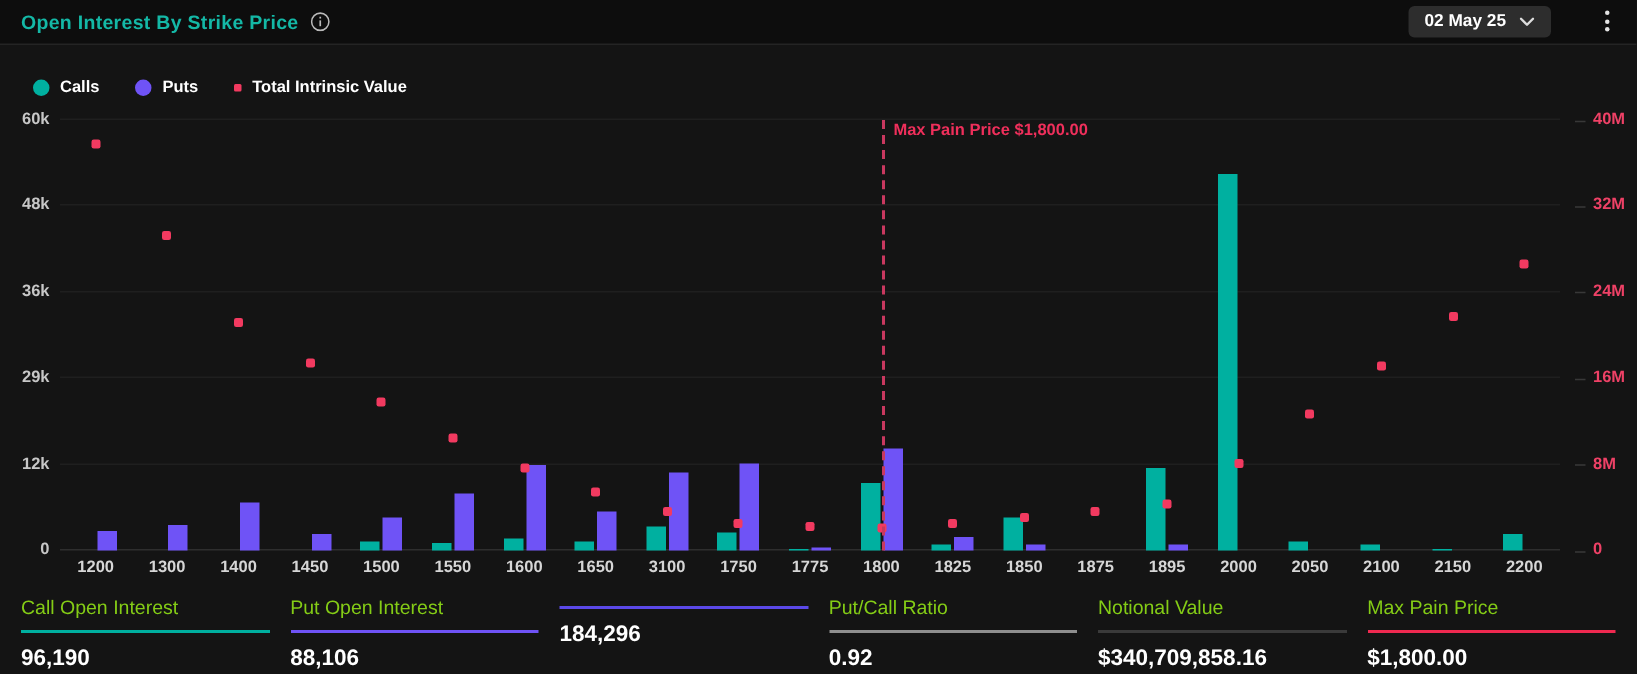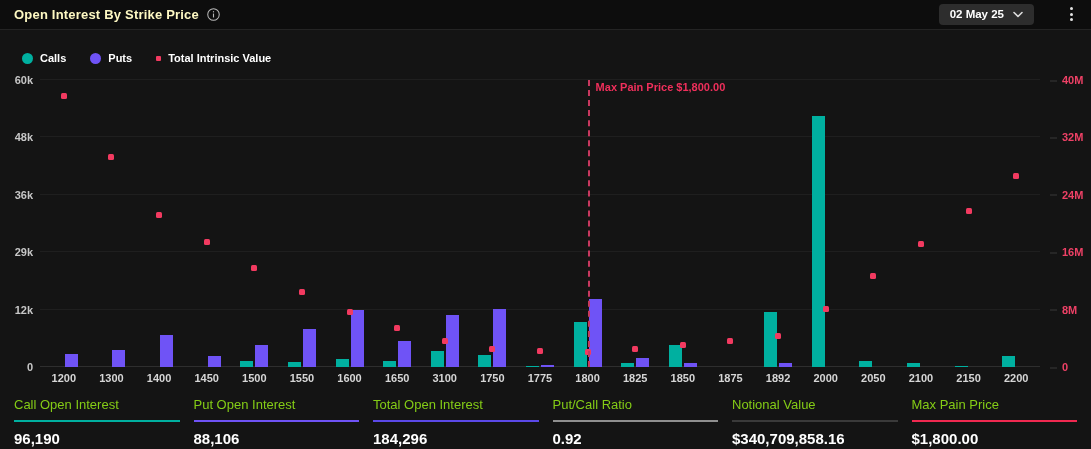--- a/index.html
+++ b/index.html
@@ -12,21 +12,21 @@
   .app { position:relative; width:1091px; height:449px; background:#141414; }
 
   
   .header {
     position:absolute; top:0; left:0; right:0; height:30px;
     background:#0d0d0d; border-bottom:1px solid #242424;
     display:flex; align-items:center; justify-content:space-between;
     padding:0 14px;
   }
   .title-wrap { display:flex; align-items:center; gap:8px; }
-  .page-title { margin:0; font-size:13px; font-weight:700; color:#fef9c3; letter-spacing:.2px; }
+  .page-title { margin:0; font-size:13px; font-weight:700; color:#14b8a6; letter-spacing:.2px; }
   .info-icon { display:flex; color:#b9b9b9; cursor:pointer; }
   .controls { display:flex; align-items:center; gap:32px; }
   .date-btn {
     display:flex; align-items:center; gap:9px;
     background:#2d2d2d; color:#ffffff; border:none; border-radius:4px;
     padding:4px 11px; font-size:11.5px; font-weight:700;
     font-family:inherit; cursor:pointer; line-height:1.2;
   }
   .chev { display:flex; color:#dcdcdc; }
   .kebab-btn { background:none; border:none; padding:2px 4px; cursor:pointer;
@@ -297,41 +297,40 @@
       <div class="xlabel" style="left: 23.8095%; width: 4.7619%;">1550</div>
       <div class="xlabel" style="left: 28.5714%; width: 4.7619%;">1600</div>
       <div class="xlabel" style="left: 33.3333%; width: 4.7619%;">1650</div>
       <div class="xlabel" style="left: 38.0952%; width: 4.7619%;">3100</div>
       <div class="xlabel" style="left: 42.8571%; width: 4.7619%;">1750</div>
       <div class="xlabel" style="left: 47.619%; width: 4.7619%;">1775</div>
       <div class="xlabel" style="left: 52.381%; width: 4.7619%;">1800</div>
       <div class="xlabel" style="left: 57.1429%; width: 4.7619%;">1825</div>
       <div class="xlabel" style="left: 61.9048%; width: 4.7619%;">1850</div>
       <div class="xlabel" style="left: 66.6667%; width: 4.7619%;">1875</div>
-      <div class="xlabel" style="left: 71.4286%; width: 4.7619%;">1892</div>
+      <div class="xlabel" style="left: 71.4286%; width: 4.7619%;">1895</div>
       <div class="xlabel" style="left: 76.1905%; width: 4.7619%;">2000</div>
       <div class="xlabel" style="left: 80.9524%; width: 4.7619%;">2050</div>
       <div class="xlabel" style="left: 85.7143%; width: 4.7619%;">2100</div>
       <div class="xlabel" style="left: 90.4762%; width: 4.7619%;">2150</div>
       <div class="xlabel" style="left: 95.2381%; width: 4.7619%;">2200</div>
     </div>
 
   <div class="stats">
     <div class="stat">
       <div class="stat-label">Call Open Interest</div>
       <div class="stat-underline" style="background: rgb(0, 176, 160);"></div>
       <div class="stat-value">96,190</div>
     </div>
     <div class="stat">
       <div class="stat-label">Put Open Interest</div>
       <div class="stat-underline" style="background: rgb(111, 83, 246);"></div>
       <div class="stat-value">88,106</div>
     </div>
     <div class="stat">
-      <div class="stat-label">Total Open Interest</div>
       <div class="stat-underline" style="background: rgb(91, 73, 232);"></div>
       <div class="stat-value">184,296</div>
     </div>
     <div class="stat">
       <div class="stat-label">Put/Call Ratio</div>
       <div class="stat-underline" style="background: rgb(143, 143, 143);"></div>
       <div class="stat-value">0.92</div>
     </div>
     <div class="stat">
       <div class="stat-label">Notional Value</div>

